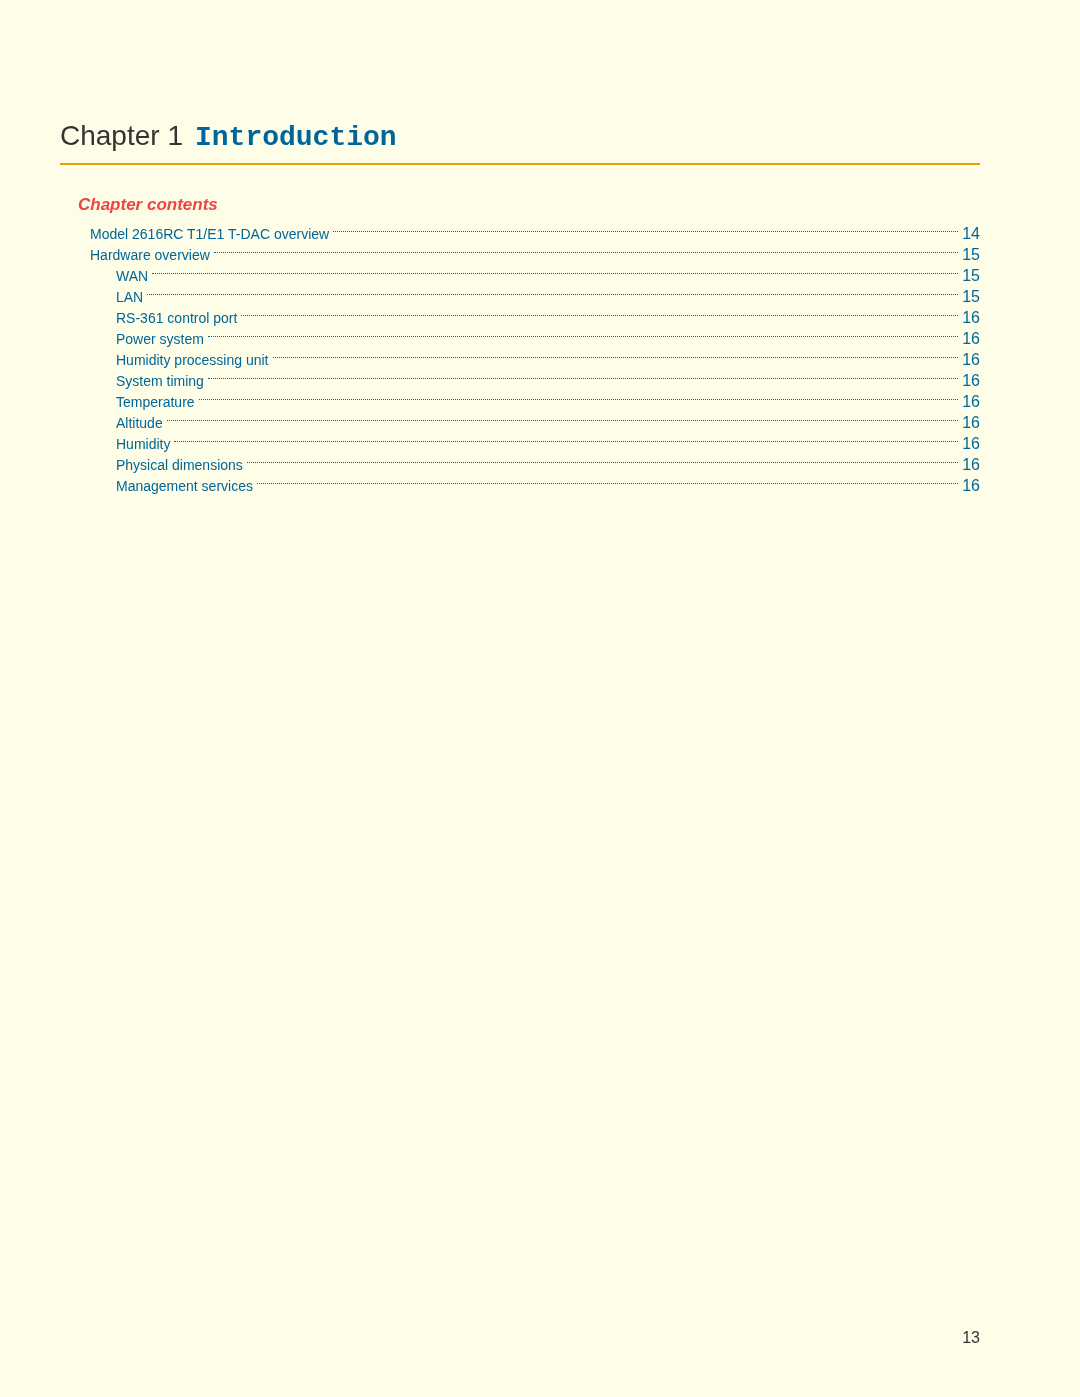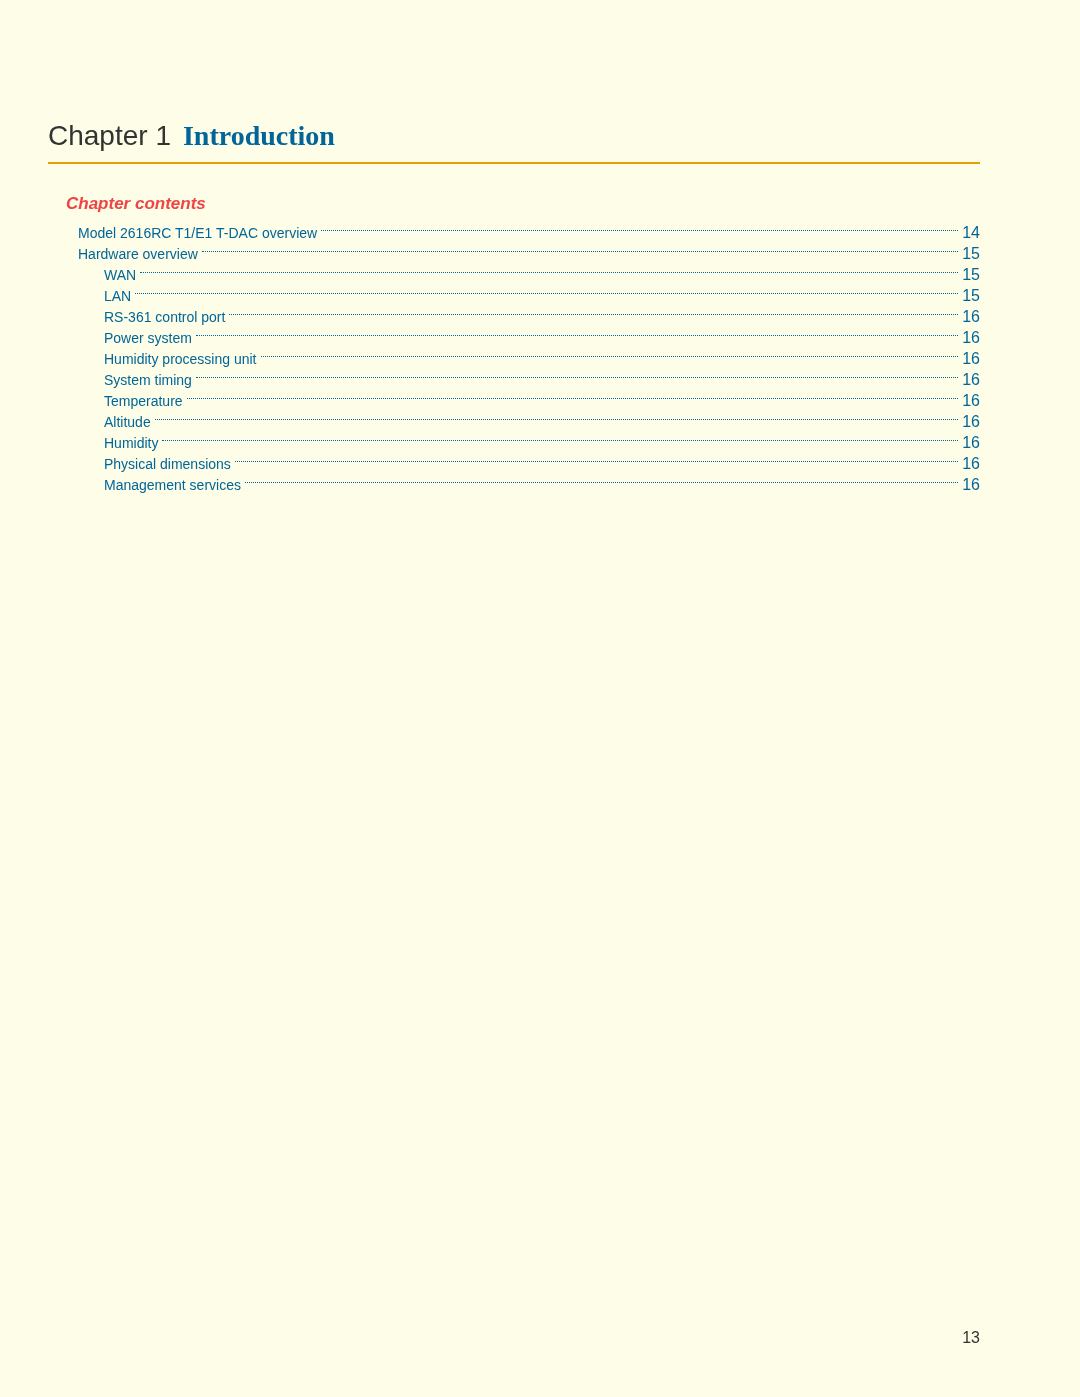--- a/index.html
+++ b/index.html
@@ -13,21 +13,21 @@
       font-family: Arial, Helvetica, sans-serif;
       width: 1080px;
       min-height: 1397px;
       position: relative;
     }
 
     .page {
       width: 1080px;
       min-height: 1397px;
       background-color: #fdfde8;
-      padding: 120px 100px 80px 48px;
+      padding: 120px 100px 80px 60px;
       position: relative;
     }
 
     .chapter-heading {
       display: flex;
       align-items: baseline;
       gap: 12px;
       border-bottom: 2px solid #e8a000;
       padding-bottom: 10px;
       margin-bottom: 30px;
@@ -37,21 +37,21 @@
       font-size: 28px;
       font-weight: normal;
       color: #333;
       font-family: Arial, Helvetica, sans-serif;
     }
 
     .chapter-title {
       font-size: 28px;
       font-weight: bold;
       color: #006699;
-      font-family: Liberation Serif, serif;
+      font-family: Liberation Mono, monospace;
     }
 
     .chapter-contents-heading {
       font-size: 17px;
       font-weight: bold;
       font-style: italic;
       color: #ef4444;
       margin-bottom: 10px;
       margin-left: 18px;
     }

